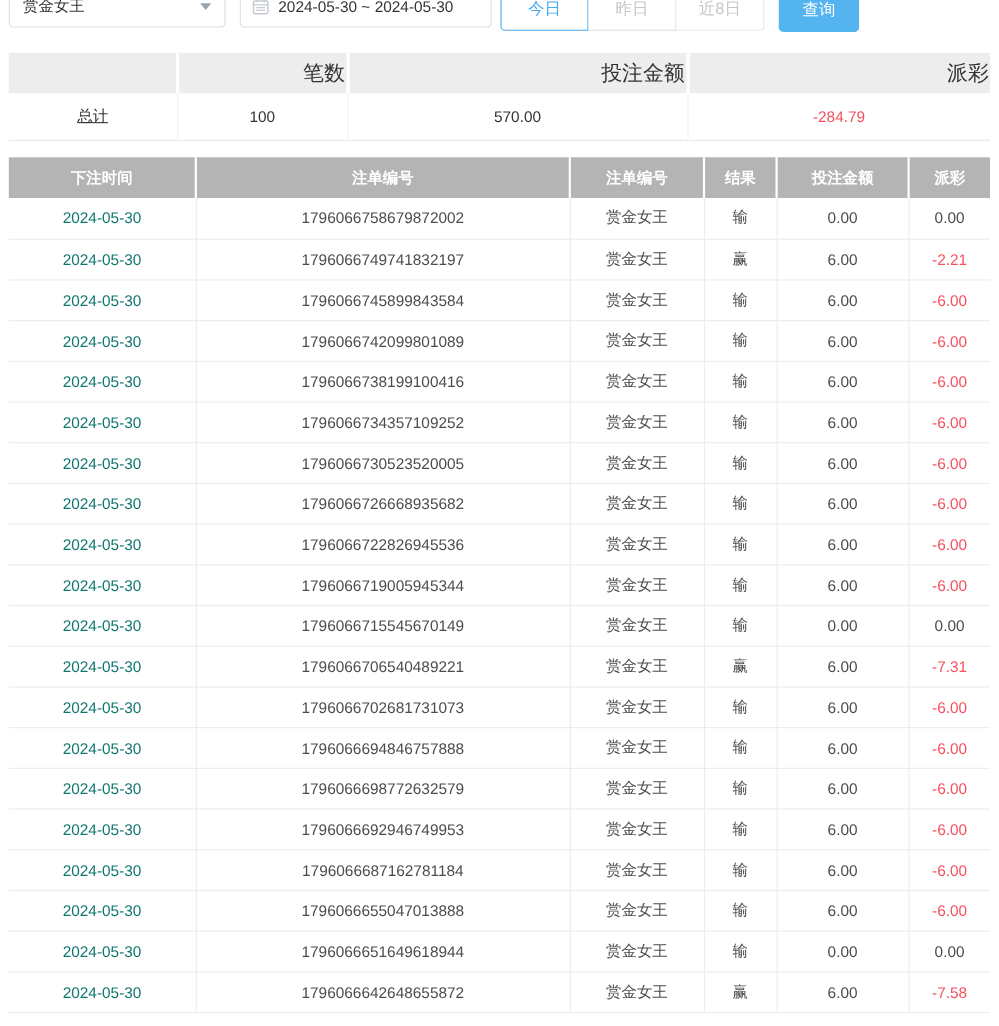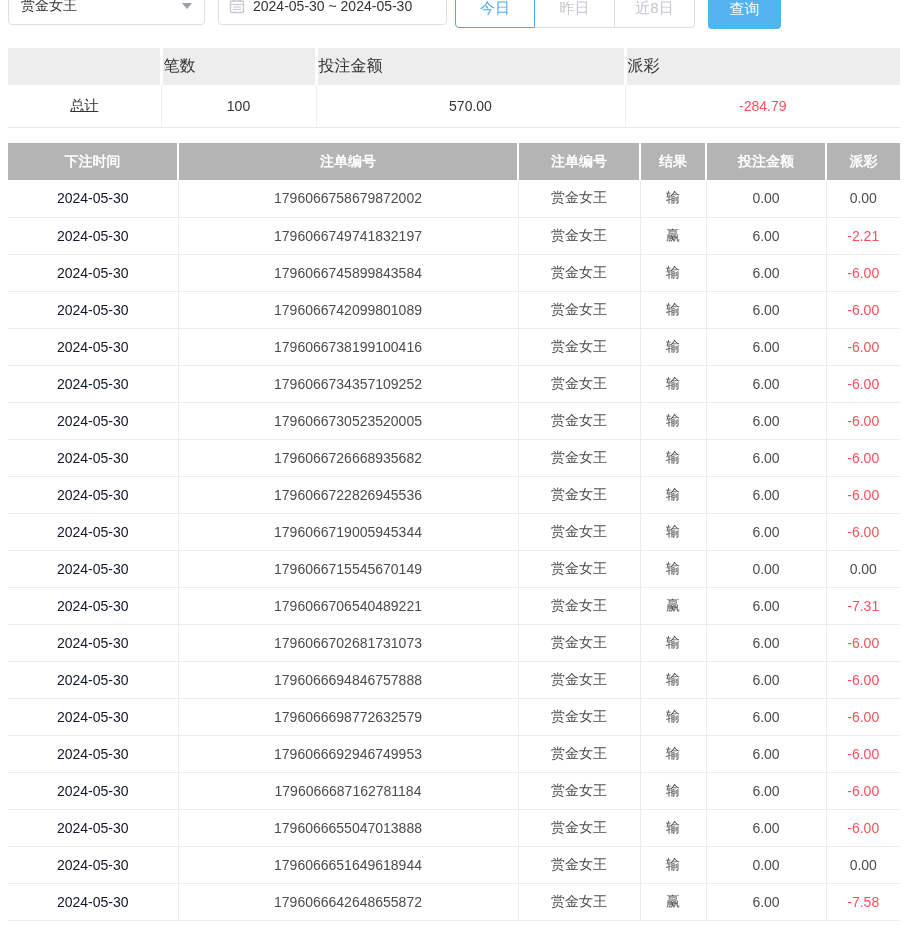--- a/index.html
+++ b/index.html
@@ -73,22 +73,22 @@
   table { border-collapse: collapse; table-layout: fixed; }
   .summary-table {
     position: absolute; left: 8px; top: 48px;
     width: 892px;
   }
   .summary-table th {
     height: 37px;
     background: #ededed;
     color: #333;
     font-weight: normal;
-    font-size: 16px;
-    text-align: left;
+    font-size: 19px;
+    text-align: right;
     border-left: 3px solid #fff;
   }
   .summary-table th:first-child { border-left: none; }
   .summary-table td {
     height: 42px;
     background: #fff;
     text-align: center;
     font-size: 14px;
     color: #333;
     border-bottom: 1px solid #e8e8e8;
@@ -111,21 +111,21 @@
   }
   .main-table th:first-child { border-left: none; }
   .main-table td {
     height: 37px;
     background: #fff;
     text-align: center;
     font-size: 14px;
     color: #4c4c4c;
     border: 1px solid #ececec;
   }
-  .main-table td:first-child { border-left: none; color: #0f172a; }
+  .main-table td:first-child { border-left: none; color: #0f766e; }
   .main-table td:last-child { border-right: none; }
   .main-table tbody tr:first-child td { border-top: none; }
 
   .neg { color: #f5515f !important; }
 </style>
 </head>
 <body>
 
 <div class="select-box">
   <span>赏金女王</span>

